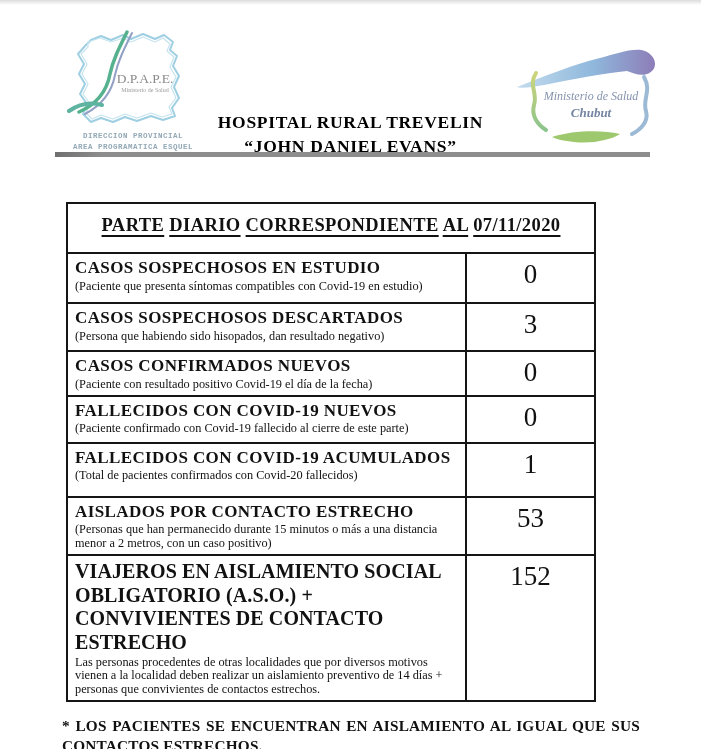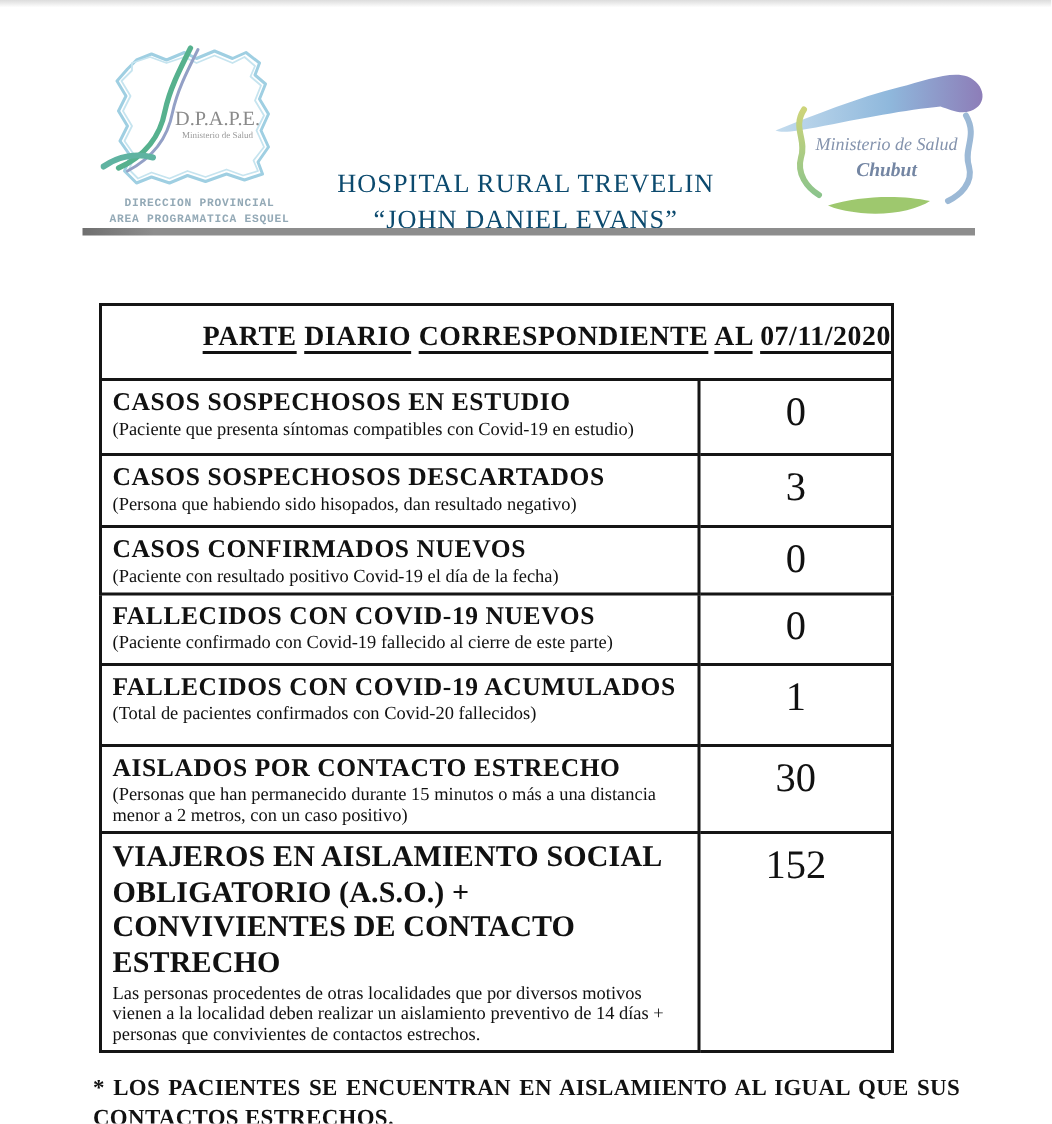--- a/index.html
+++ b/index.html
@@ -12,30 +12,30 @@
   .top-edge { position:absolute; left:0; top:0; width:701px; height:5px;
     background:linear-gradient(#dcdcdc,#ffffff); }
 
   
   .header { position:relative; height:160px; }
   .logo-left { position:absolute; left:60px; top:30px; width:146px; text-align:center; }
   .logo-left svg { display:block; margin:0 auto; }
   .logo-caption { font-family:Liberation Mono, monospace; font-size:7.5px; font-weight:bold;
     color:#93a9b6; letter-spacing:.5px; line-height:1.5; margin-top:1px; }
   .center-title { position:absolute; left:0; right:0; top:111px; text-align:center;
-    color:#0c4a6e; font-weight:normal; font-size:17.5px; letter-spacing:.7px; line-height:1.35; }
+    color:#000000; font-weight:bold; font-size:17.5px; letter-spacing:.7px; line-height:1.35; }
   .logo-right { position:absolute; left:514px; top:27px; width:152px; }
   .rule { position:absolute; left:55px; top:152px; width:595px; height:5px;
     background:linear-gradient(90deg,#6f6f6f,#8d8d8d 8%,#8d8d8d); }
 
   
   .report { margin:42px 0 0 66px; }
   table.parte { border-collapse:collapse; width:528px; table-layout:fixed; }
   table.parte td { border:2px solid #151515; }
-  td.title-cell { text-align:right; vertical-align:top; padding-top:11px; height:50px;
+  td.title-cell { text-align:center; vertical-align:top; padding-top:11px; height:50px;
     font-size:18.5px; font-weight:bold; letter-spacing:.4px; }
   .uw { text-decoration:underline; text-decoration-thickness:2.2px; text-underline-offset:4px; }
   col.c-label { width:399px; }
   col.c-value { width:129px; }
   td.lab { vertical-align:top; padding:4px 8px 3px 7px; }
   .hd { font-size:17px; font-weight:bold; letter-spacing:.4px; line-height:1.22; }
   .ds { font-size:12.3px; line-height:1.13; margin-top:1px; }
   tr.small .hd { font-size:20px; letter-spacing:.1px; line-height:1.18; }
   td.val { text-align:center; vertical-align:top; padding-top:5px; font-size:27px; }
   tr.r1 { height:50px; } tr.r2 { height:48px; } tr.r3 { height:44px; } tr.r4 { height:46px; }
@@ -141,21 +141,21 @@
             <div class="hd">FALLECIDOS CON COVID-19 ACUMULADOS</div>
         <div class="ds">(Total de pacientes confirmados con Covid-20 fallecidos)</div>
           </td>
       <td class="val">1</td>
     </tr>
     <tr class="r7">
       <td class="lab">
             <div class="hd">AISLADOS POR CONTACTO ESTRECHO</div>
         <div class="ds">(Personas que han permanecido durante 15 minutos o más a una distancia menor a 2 metros, con un caso positivo)</div>
           </td>
-      <td class="val">30</td>
+      <td class="val">53</td>
     </tr>
     <tr class="r8 small">
       <td class="lab">
             <div class="hd">VIAJEROS EN AISLAMIENTO SOCIAL OBLIGATORIO (A.S.O.) + CONVIVIENTES DE CONTACTO ESTRECHO</div>
         <div class="ds">Las personas procedentes de otras localidades que por diversos motivos vienen a la localidad deben realizar un aislamiento preventivo de 14 días + personas que convivientes de contactos estrechos.</div>
           </td>
       <td class="val">152</td>
     </tr>
   </tbody>
     </table>

